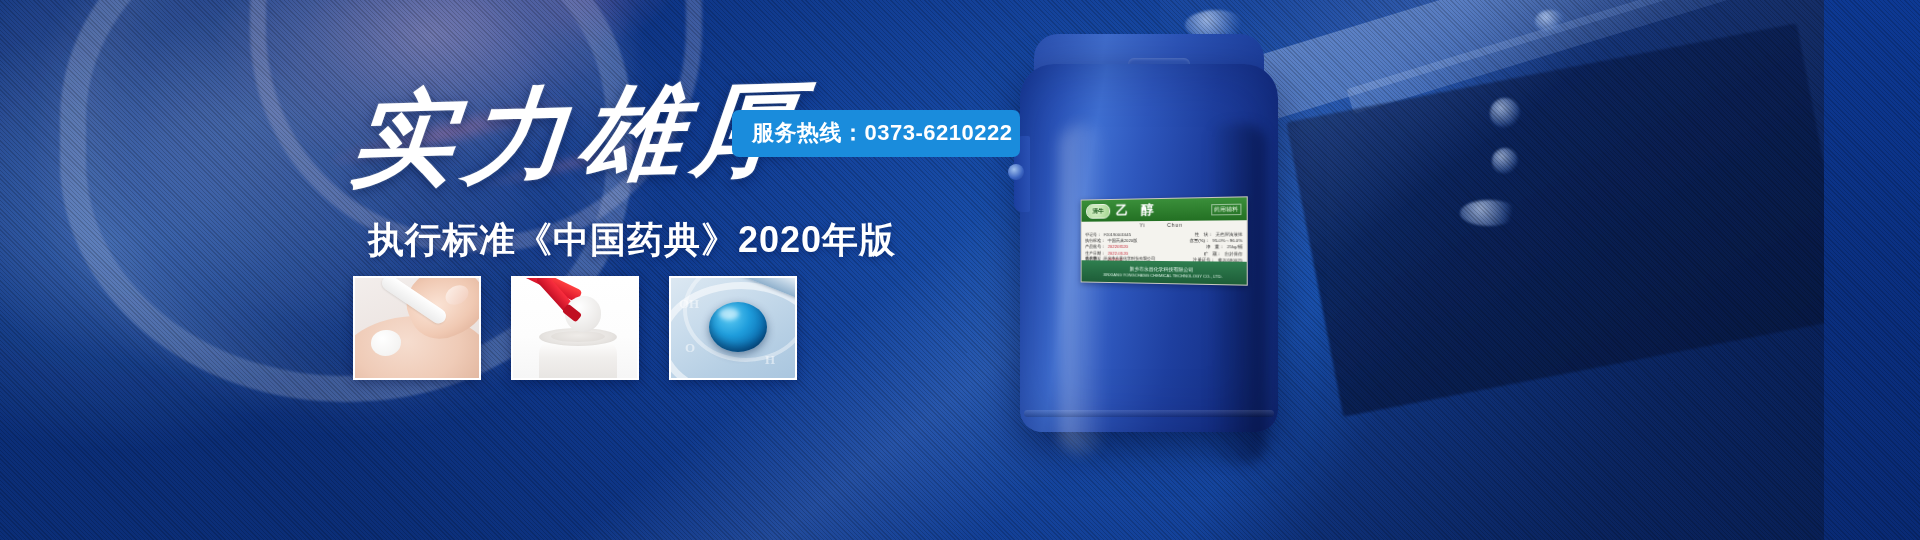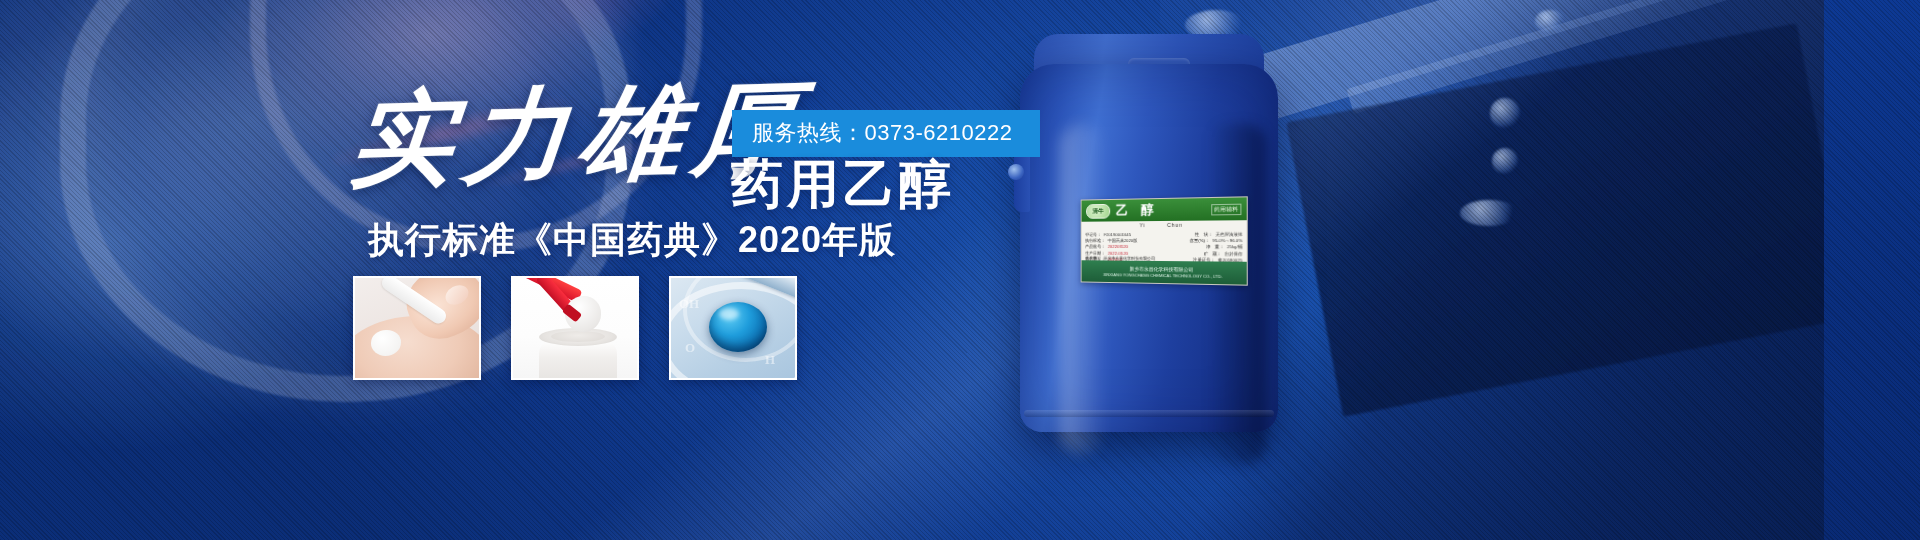--- a/index.html
+++ b/index.html
@@ -82,23 +82,24 @@
     font-family:"Liberation Serif","DejaVu Serif",serif;
     font-size:102px;line-height:1;font-weight:700;font-style:italic;
     color:#ffffff;letter-spacing:12px;white-space:nowrap;
     text-shadow:0 3px 12px rgba(0,20,70,.55),0 0 2px rgba(255,255,255,.5);
     transform:skewX(-7deg) rotate(-1.6deg);
   }
 
   .hotline{
     position:absolute;left:732px;top:110px;
     background:#1a8cdc;color:#ffffff;
-    font-size:22px;font-weight:400;line-height:1;
-    padding:12px 28px 13px 20px;white-space:nowrap;
+    font-size:22px;font-weight:700;line-height:1;
+    padding:12px 8px 13px 20px;white-space:nowrap;
     letter-spacing:.5px;
+    border-radius:7px;
   }
 
   .product-name{
     position:absolute;left:731px;top:158px;
     font-size:52px;font-weight:700;color:#ffffff;line-height:1;
     letter-spacing:4px;white-space:nowrap;
     text-shadow:0 2px 8px rgba(0,20,70,.45);
   }
 
   .standard{
@@ -411,21 +412,20 @@
   </div>
 
   <div class="content">
 
     <div class="calligraphy">实力雄厚</div>
 
     <div class="hotline">
       <span>服务热线：0373-6210222</span>
     </div>
 
-    <div class="product-name">药用乙醇</div>
 
     <div class="standard">执行标准《中国药典》2020年版</div>
 
     <div class="thumbs">
 
       <div class="thumb">
         <div class="thumb-inner t1">
           <div class="skin"></div>
           <div class="finger"></div>
           <div class="nail"></div>

